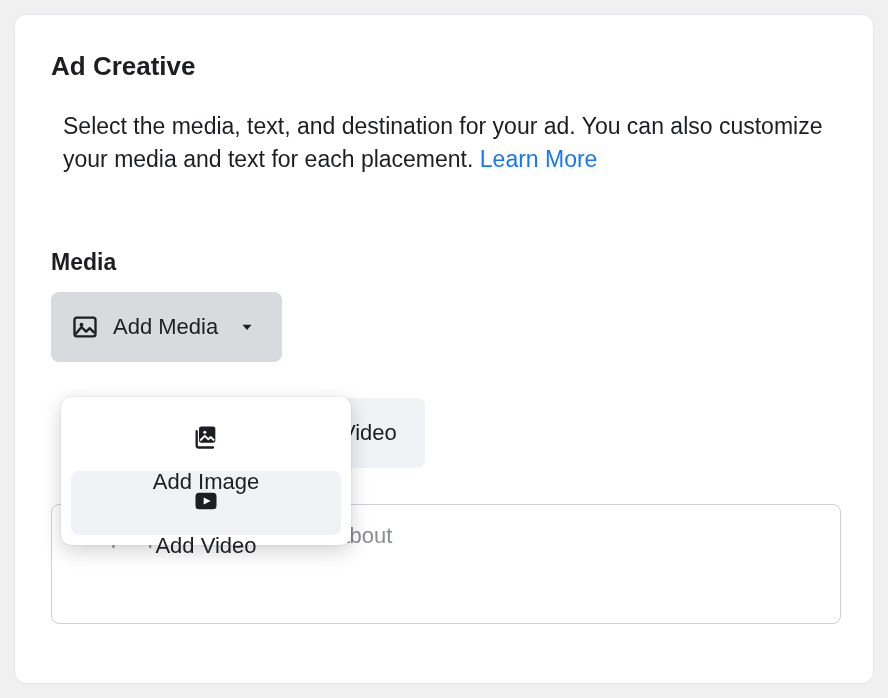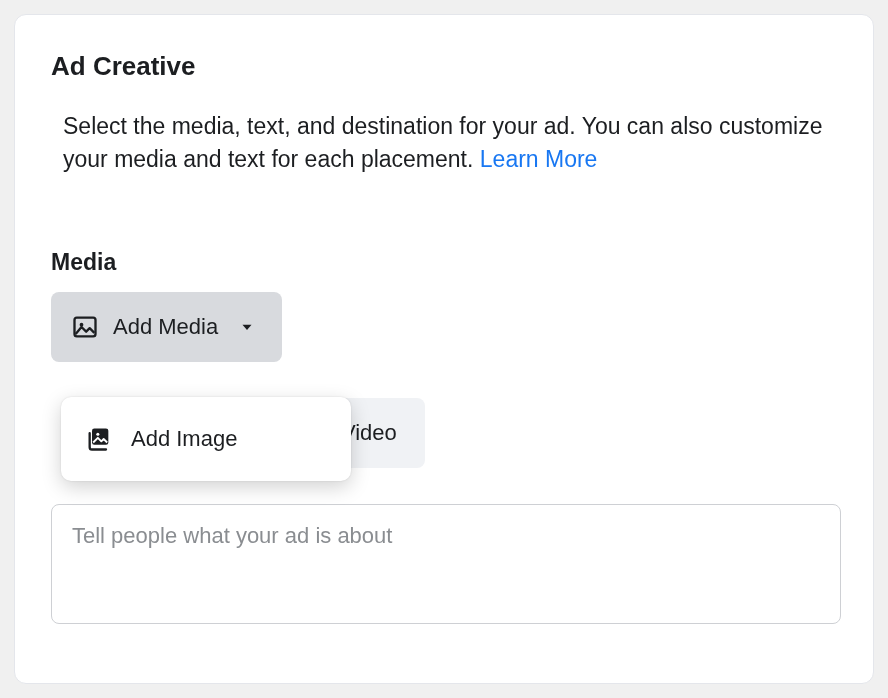--- a/index.html
+++ b/index.html
@@ -82,20 +82,21 @@
     .menu-item {
       display: flex;
       align-items: center;
       gap: 18px;
       padding: 16px 14px;
       border-radius: 8px;
       font-size: 22px;
       color: #1c1e21;
       cursor: pointer;
       height: 64px;
+      flex-direction: column;
     }
     .menu-item.highlighted {
       background: #f0f2f5;
     }
     .menu-item.no-icon {
       padding-left: 14px;
     }
     .secondary-row {
       display: flex;
       gap: 20px;
@@ -171,15 +172,24 @@
       <span>
         <svg class="icon-svg" width="28" height="28" viewBox="0 0 24 24" fill="none">
           <rect x="6" y="3" width="14" height="14" rx="2" fill="#1c1e21"></rect>
           <path d="M4 7 V19 a2 2 0 0 0 2 2 H18" stroke="#1c1e21" stroke-width="2" fill="none" stroke-linecap="round"></path>
           <circle cx="11" cy="8" r="1.3" fill="#fff"></circle>
           <path d="M7 15 L11 11 L14 14 L16 12 L19 15" stroke="#fff" stroke-width="1.6" fill="none" stroke-linejoin="round"></path>
         </svg>
       </span>
       <span>Add Image</span>
     </div>
+    <div class="menu-item highlighted">
+      <span>
+        <svg class="icon-svg" width="28" height="28" viewBox="0 0 24 24" fill="none">
+          <rect x="3" y="5" width="18" height="14" rx="3" fill="#1c1e21"></rect>
+          <path d="M10 9 L16 12 L10 15 Z" fill="#fff"></path>
+        </svg>
+      </span>
+      <span>Add Video</span>
+    </div>
   </div>
 
 </div>
 
 </body></html>

